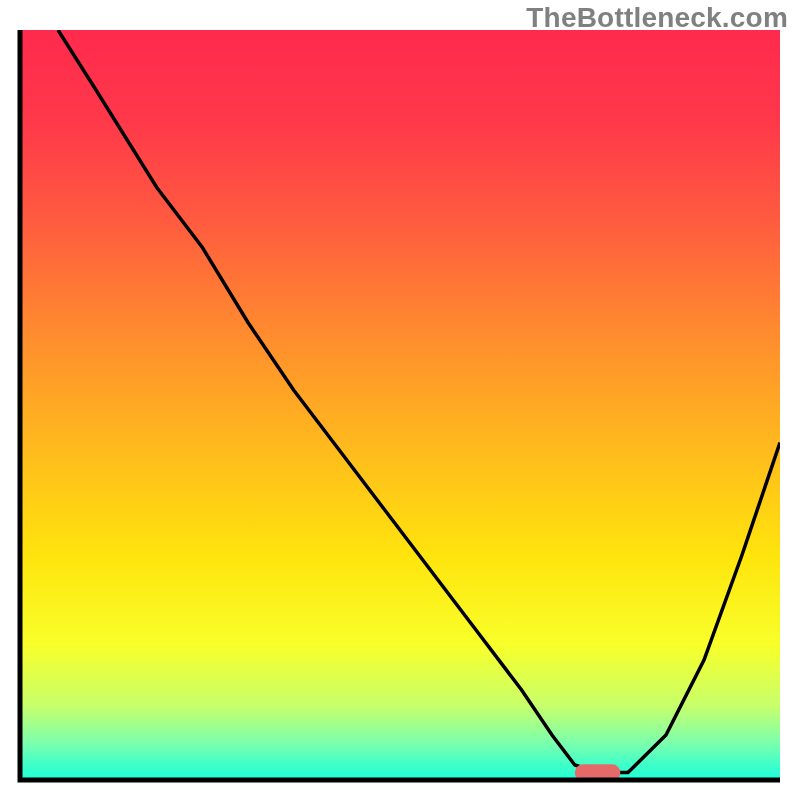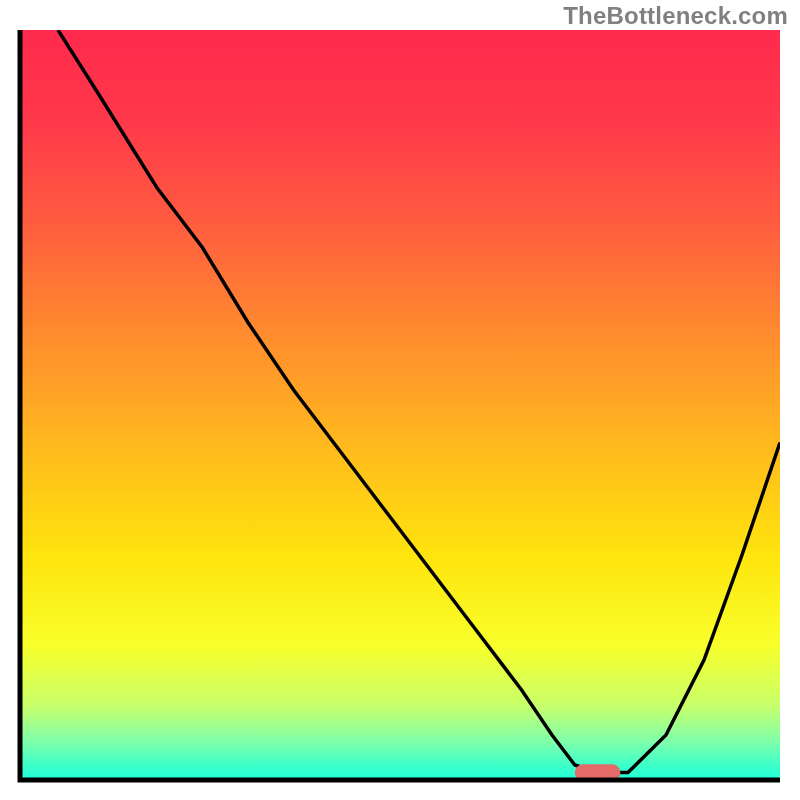--- a/index.html
+++ b/index.html
@@ -14,21 +14,21 @@
   .frame {
     position: relative;
     width: 800px;
     height: 800px;
     box-sizing: border-box;
   }
   .watermark {
     position: absolute;
     top: 2px;
     right: 12px;
-    font-size: 24px;
+    font-size: 28px;
     font-weight: 600;
     color: #808080;
     letter-spacing: 0.2px;
     z-index: 4;
   }
   svg.plot {
     position: absolute;
     top: 0;
     left: 0;
   }

